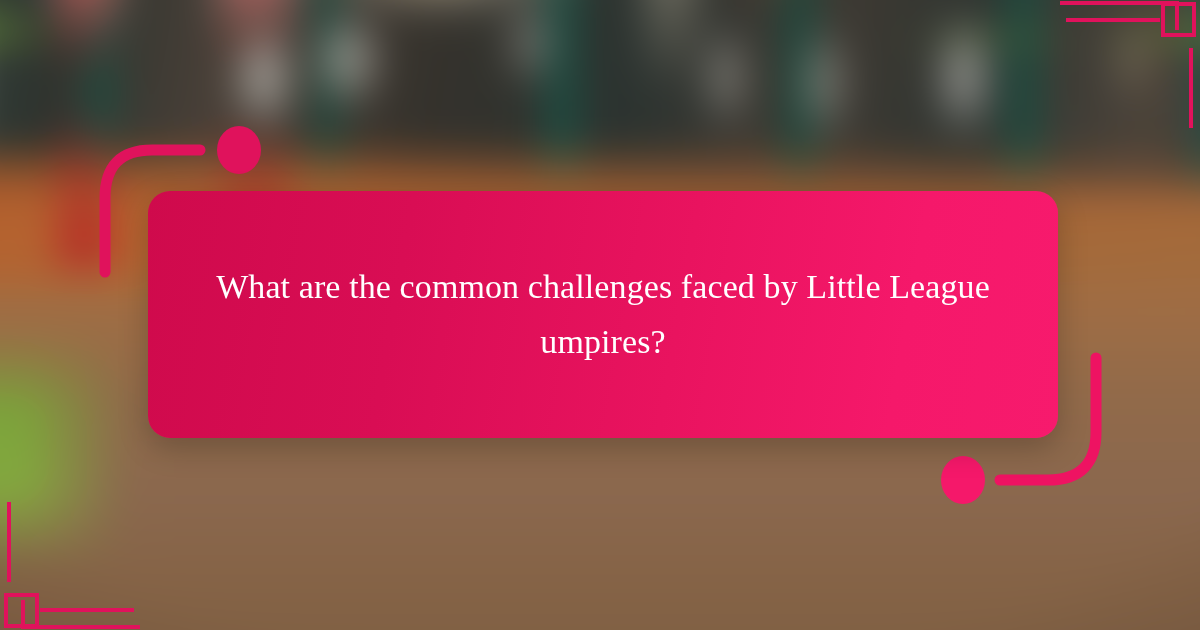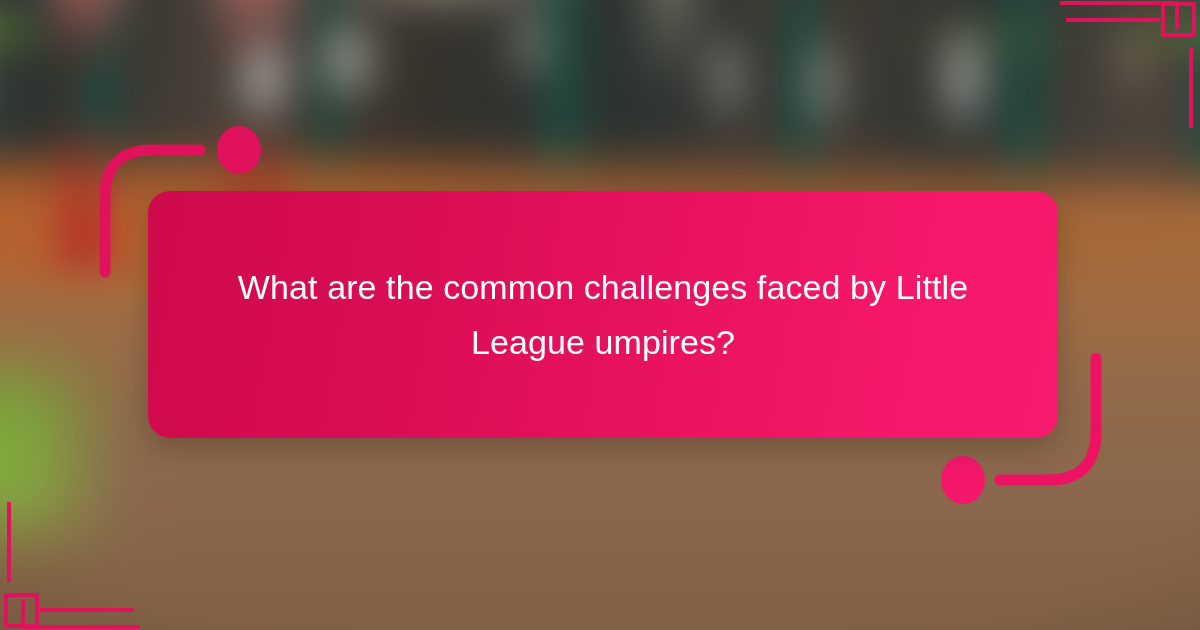--- a/index.html
+++ b/index.html
@@ -171,21 +171,21 @@
     padding: 24px 56px;
   }
   .card-title {
     margin: 0;
     color: #ffffff;
     font-size: 34px;
     font-weight: 400;
     line-height: 1.60;
     text-align: center;
     letter-spacing: 0.1px;
-    font-family: Liberation Sans, sans-serif;
+    font-family: Liberation Serif, serif;
   }
 </style>
 </head>
 <body>
 
 <div id="stage">
 
   <div class="bg-photo">
     <div class="bg-layer bg-dugout"></div>
     <div class="bg-layer bg-posts"></div>

